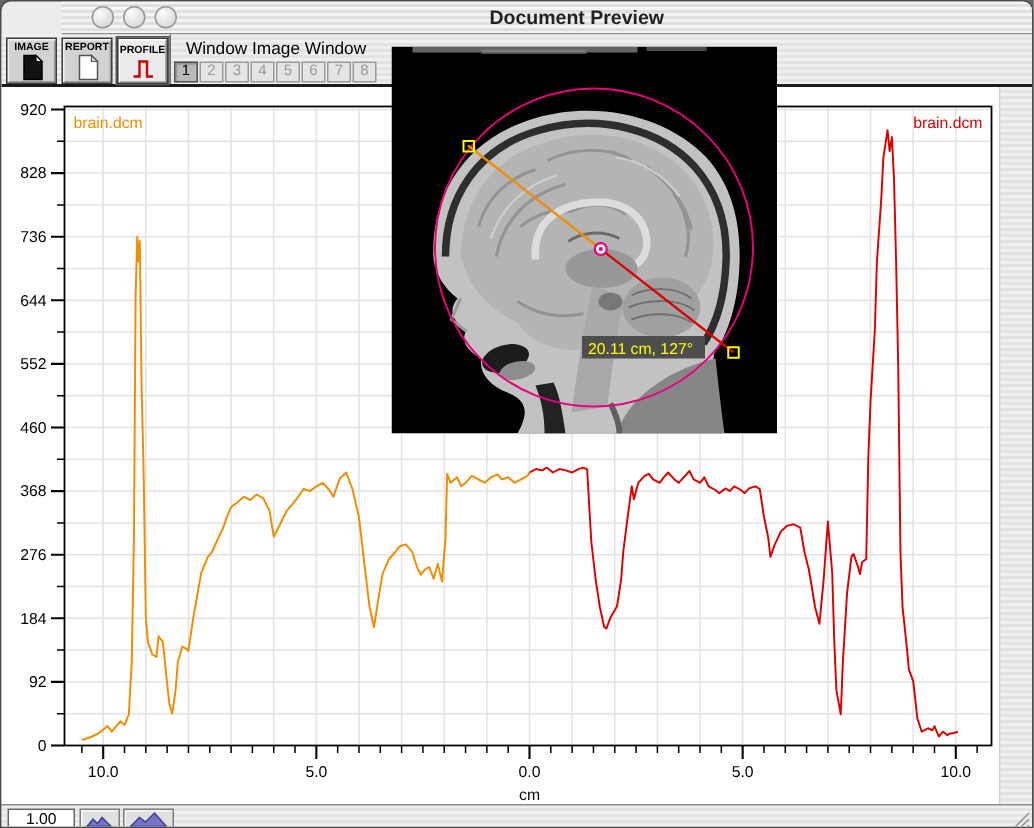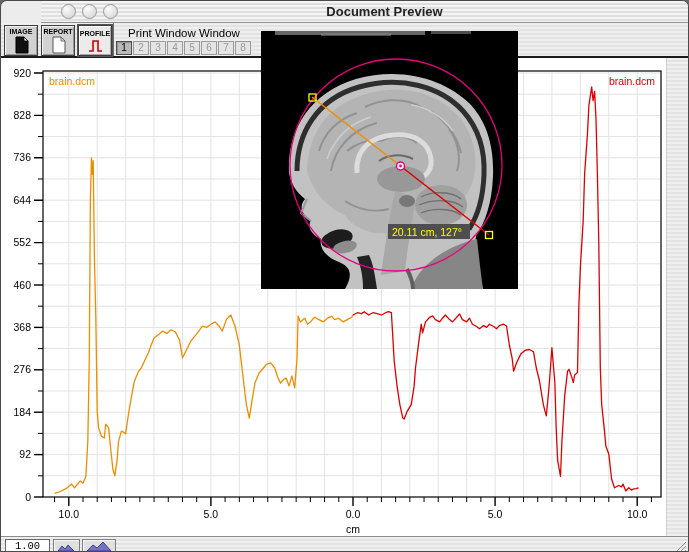--- a/index.html
+++ b/index.html
@@ -47,21 +47,21 @@
   #chart-svg{position:absolute;left:0;top:0;}
 
   
   .brain{position:absolute;left:260px;top:30px;width:257px;height:258px;z-index:6;}
 
   
   .statusbar{position:absolute;left:0;top:535px;width:100%;height:17px;
     background:repeating-linear-gradient(180deg,#efefef 0 2px,#e3e3e3 2px 4px);
     border-top:1px solid #8d8d8d;}
   .zoomfield{position:absolute;left:4px;top:2px;width:45px;height:13px;background:#fff;
-    border:1px solid #666;font-size:10.5px;text-align:center;padding:0;font-family:Liberation Mono, monospace;}
+    border:1px solid #666;font-size:10.5px;text-align:center;padding:0;font-family:Liberation Sans, sans-serif;}
   .sbtn{position:absolute;top:2px;height:13px;background:#e0e0e0;border:1px solid #7e7e7e;
     box-shadow:inset 1px 1px 0 #f8f8f8;padding:0 2px;}
   .sbtn.small{left:52px;width:27px;}
   .sbtn.large{left:81px;width:34px;}
   .grip{position:absolute;right:1px;top:2px;width:13px;height:13px;}
 </style>
 </head>
 <body>
 
 <div class="window">
@@ -88,21 +88,21 @@
         <path d="M10,1 l4,4 h-4 z" fill="#ddd" stroke="#555" stroke-width="0.8"></path>
       </svg>
     </button>
     <button class="toolbtn selected" style="left:77px">
       <span class="cap">PROFILE</span>
       <svg width="17" height="15">
         <path d="M2,13 h4 v-10 h5 v10 h4" fill="none" stroke="#cc0000" stroke-width="1.6"></path>
       </svg>
     </button>
     <div class="tb-sep"></div>
-    <div class="print-label">Print Window Window</div>
+    <div class="print-label">Window Image Window</div>
     <div class="pages">
       <button class="page active">1</button>
       <button class="page">2</button>
       <button class="page">3</button>
       <button class="page">4</button>
       <button class="page">5</button>
       <button class="page">6</button>
       <button class="page">7</button>
       <button class="page">8</button>
     </div>

